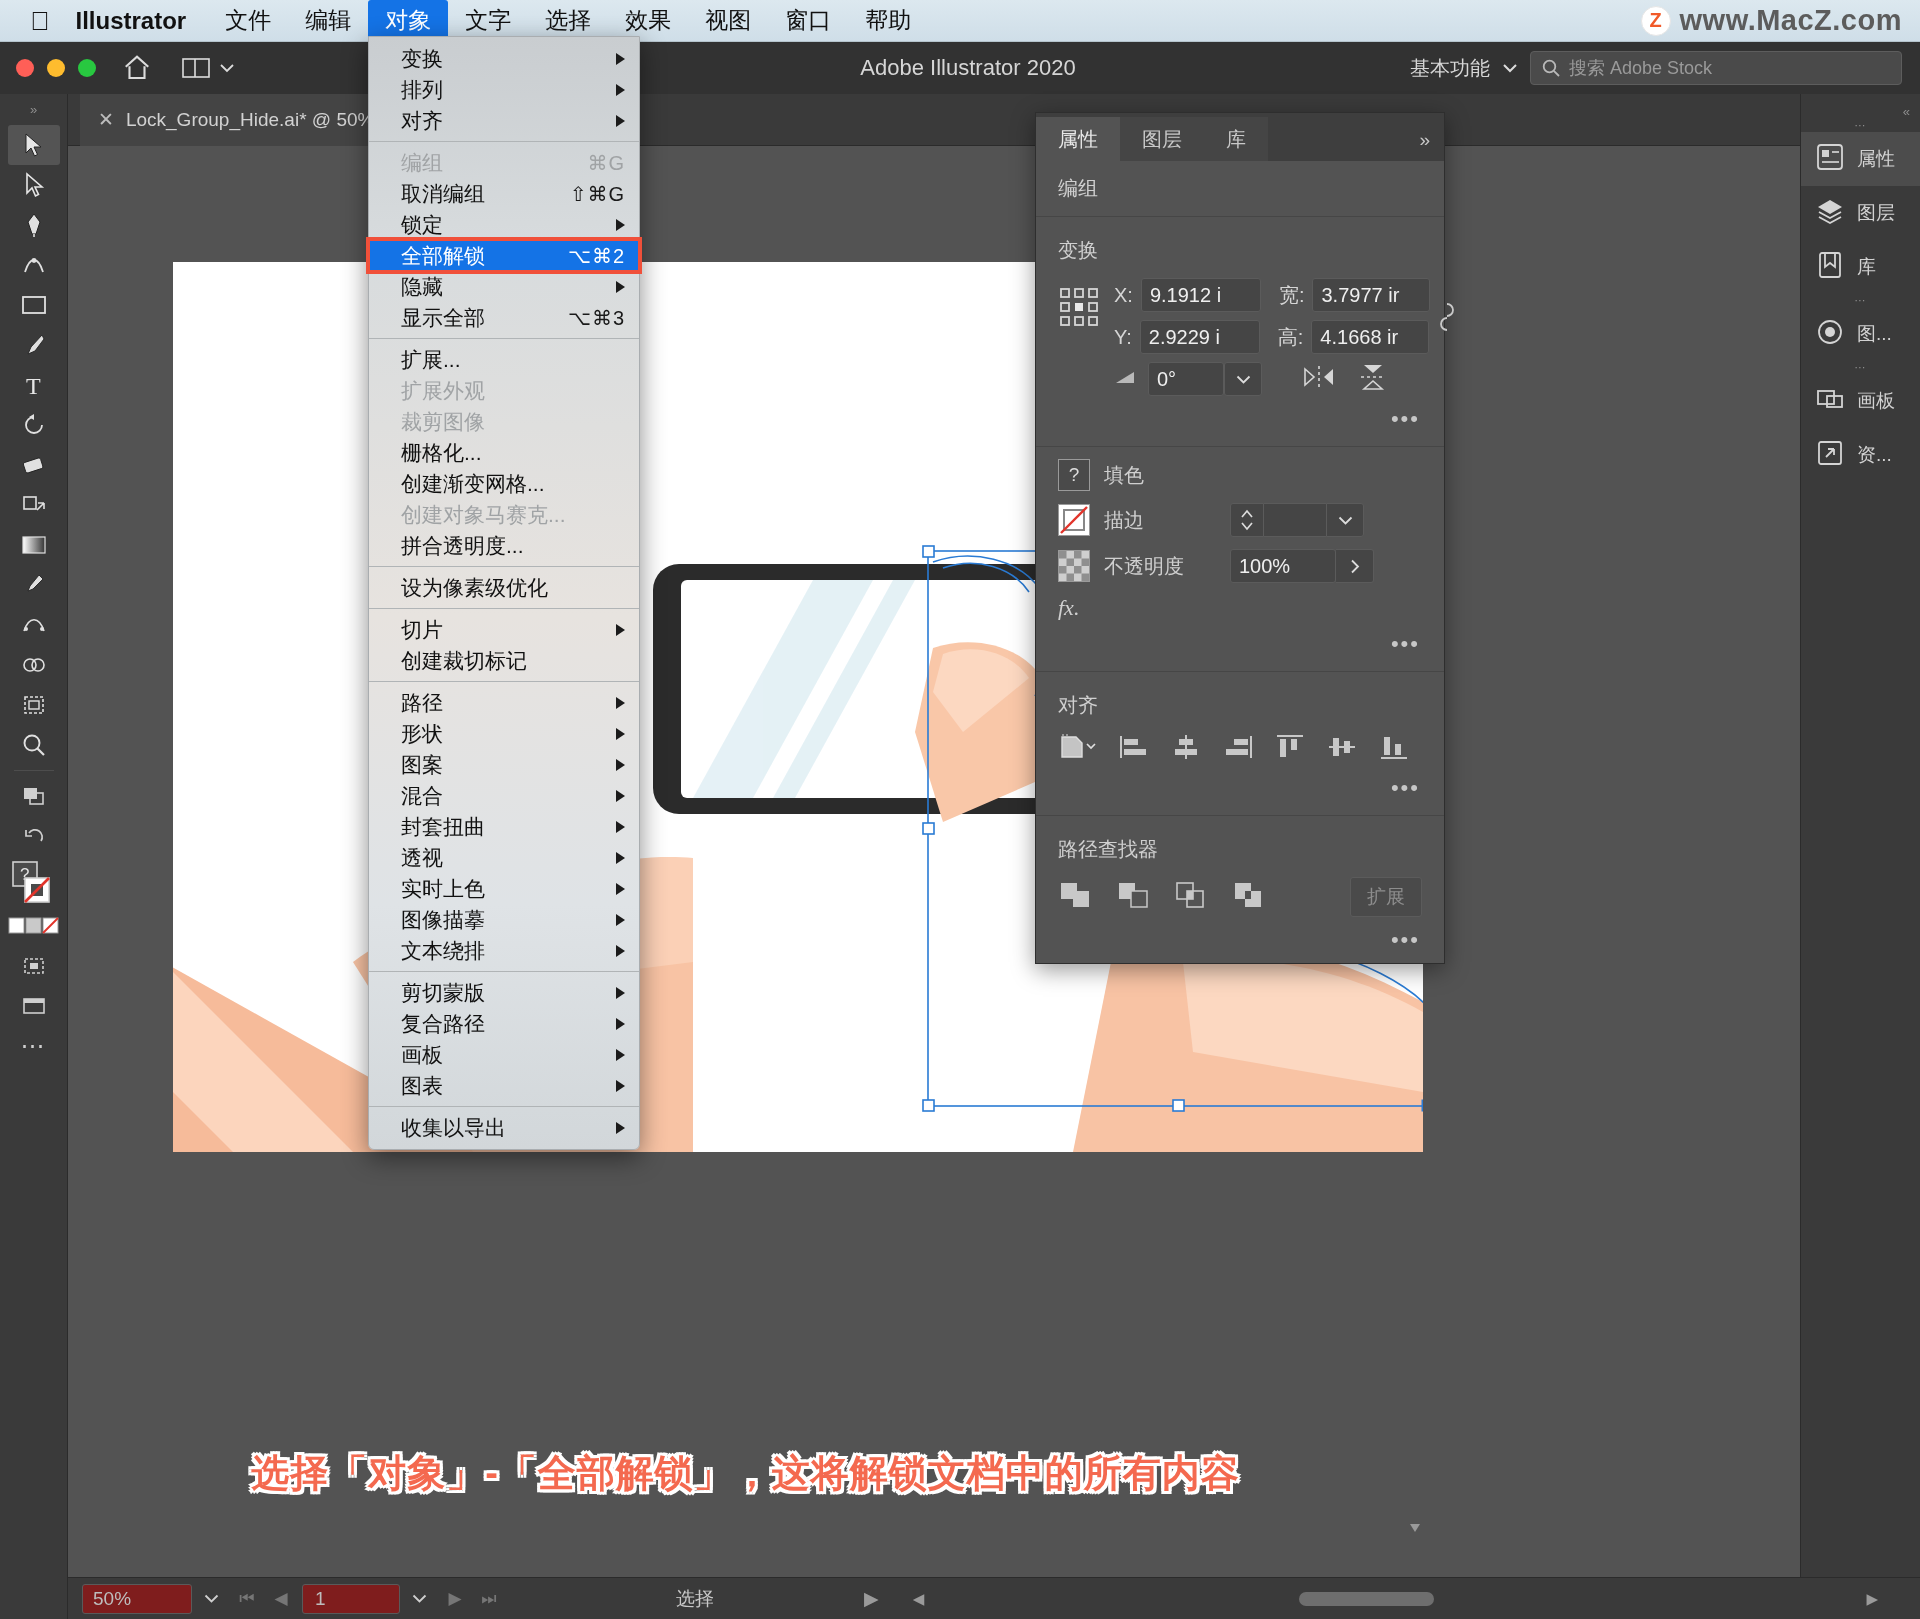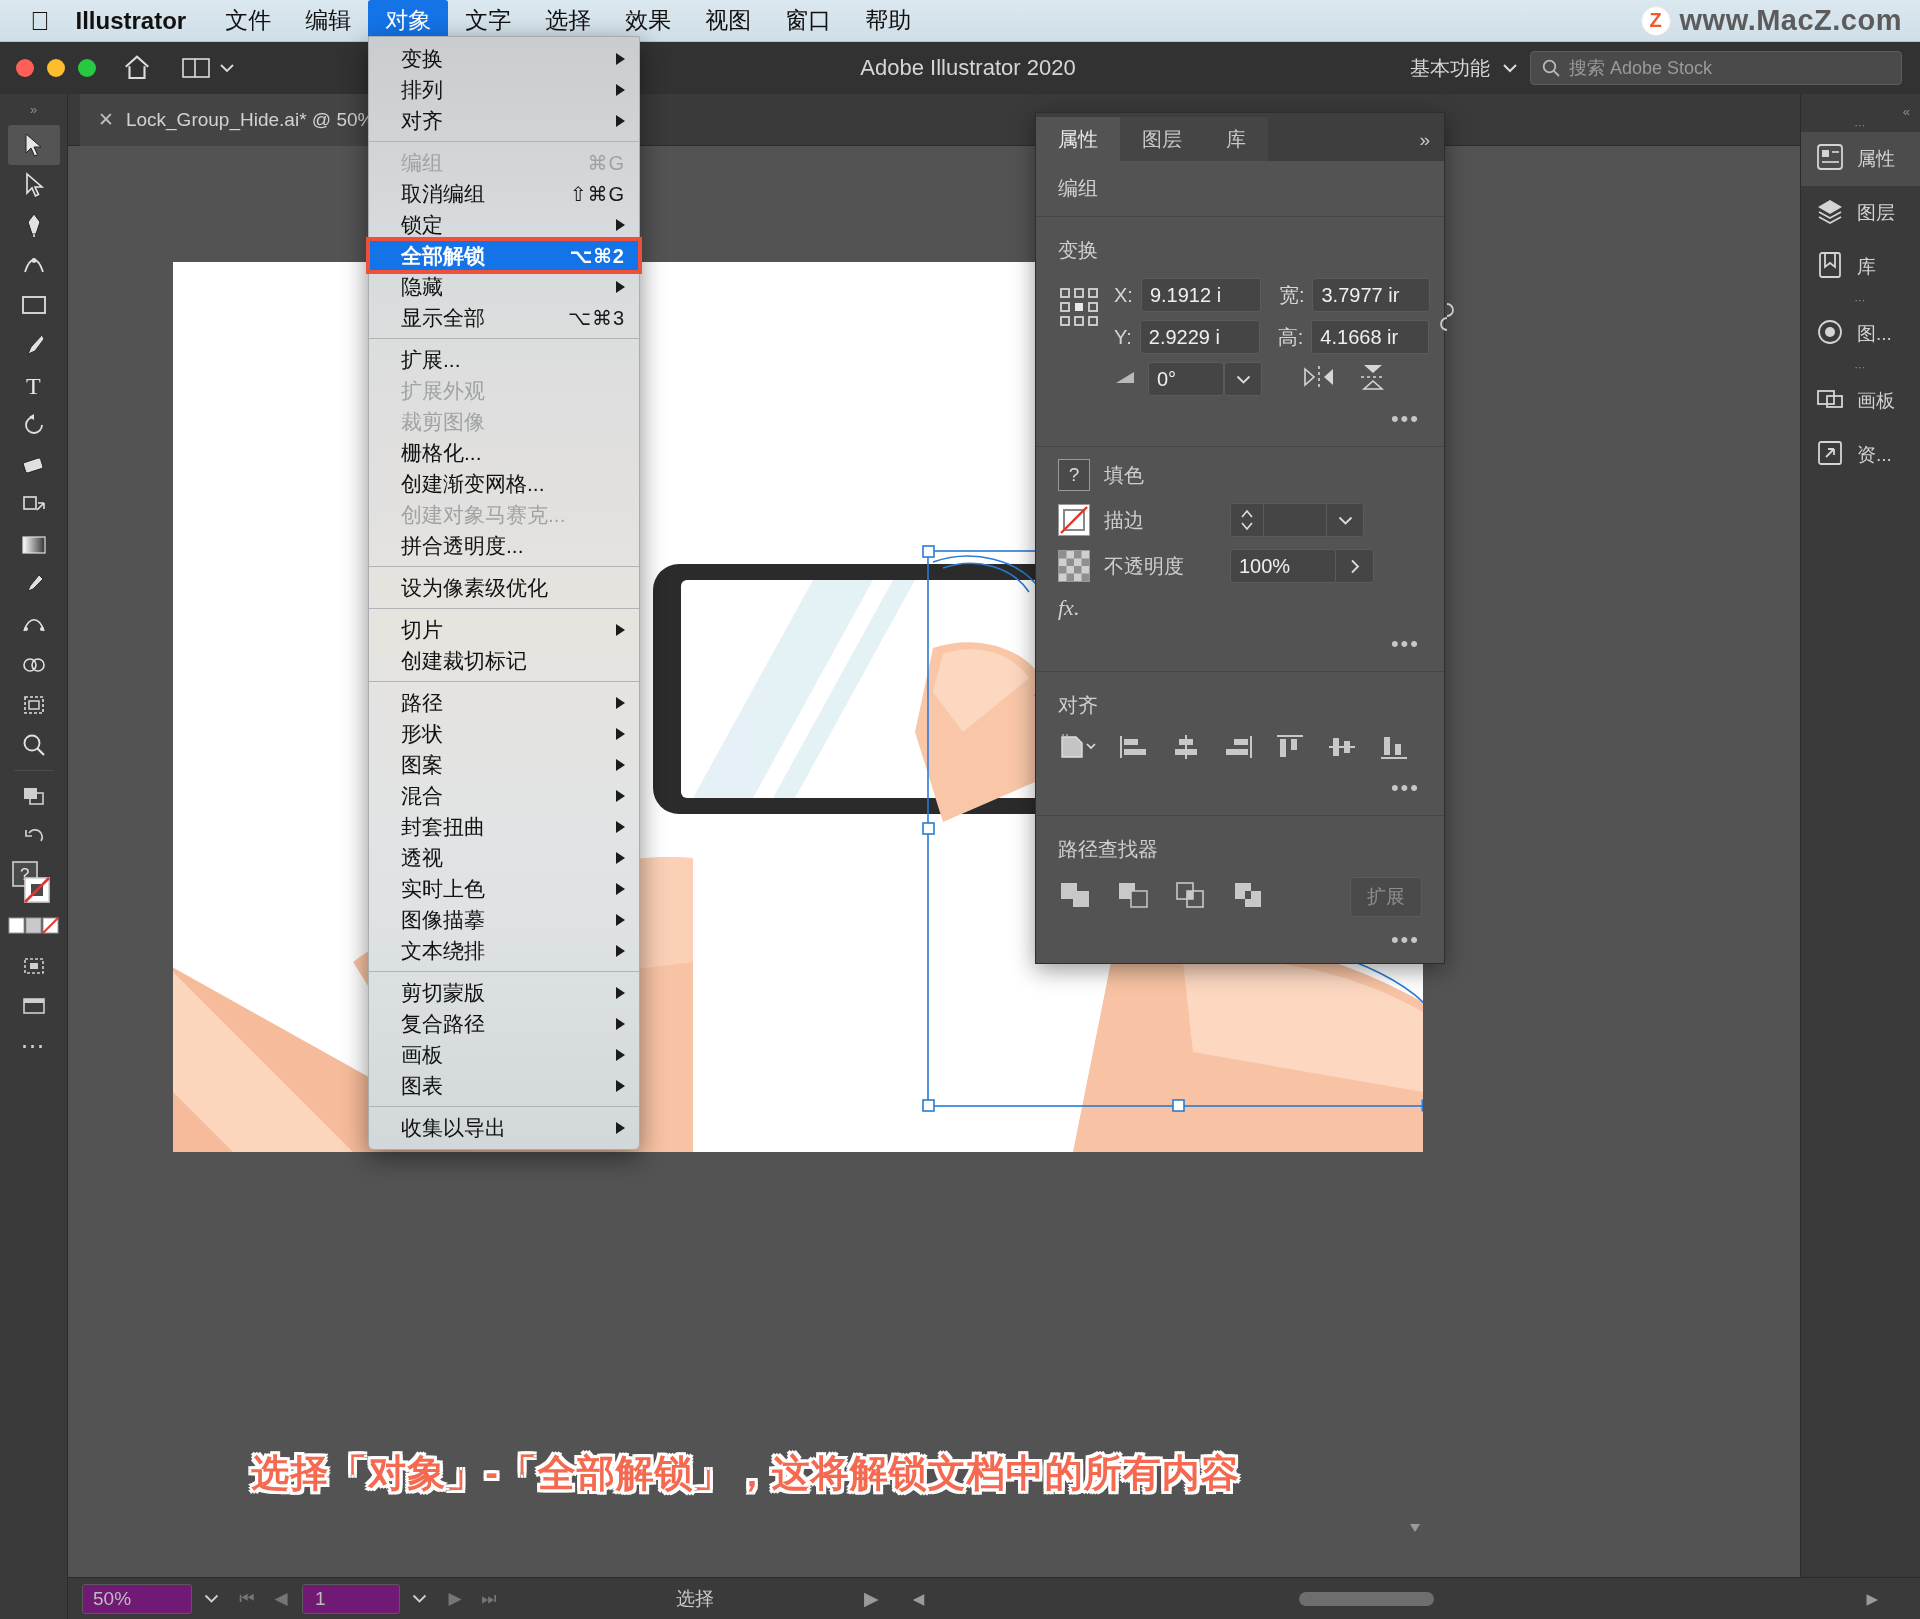--- a/index.html
+++ b/index.html
@@ -107,21 +107,21 @@
     letter-spacing:1px; white-space:nowrap;
   }
 
   
   .statusbar {
     position:absolute; left:68px; bottom:0; width:1852px; height:42px;
     background:#3a3a3a; border-top:1px solid #2b2b2b;
     display:flex; align-items:center; color:#bdbdbd; font-size:19px;
   }
   .sb-box {
-    height:30px; background:#701a75; border:1px solid #5a5a5a; border-radius:3px;
+    height:30px; background:#7f1d1d; border:1px solid #5a5a5a; border-radius:3px;
     display:flex; align-items:center;
   }
   .sb-zoom { margin-left:14px; width:110px; padding-left:10px; }
   .sb-chev { width:38px; display:flex;align-items:center;justify-content:center; color:#cfcfcf;}
   .nav-btn { width:34px; text-align:center; color:#a9a9a9; font-size:17px; }
   .nav-btn.dim { color:#767676; }
   .sb-page { width:98px; padding-left:12px; margin-left:4px; }
   .sb-status { margin-left:170px; color:#c9c9c9; }
   .sb-play { margin-left:150px; color:#9a9a9a; }
   .sb-scroll-h {
@@ -147,21 +147,21 @@
   .mi .lbl { flex:1; }
   .mi .sc { color:#1a1a1a; font-size:20px; letter-spacing:1px; }
   .mi.dis .lbl, .mi.dis .sc { color:#a0a3a5; }
   .mi .arrow {
     width:0;height:0;border-left:9px solid #1b1b1b;
     border-top:6px solid transparent; border-bottom:6px solid transparent;
   }
   .mi-sep { height:1px; background:#b0b4b6; margin:5px 0; }
   .mi.hl {
     background:#1473e6; color:#fff;
-    outline:4px solid #f0503a; outline-offset:-1px; z-index:3;font-weight:bold;
+    outline:4px solid #f0503a; outline-offset:-1px; z-index:3;
   }
   .mi.hl .sc { color:#fff; }
 
   
   .props {
     position:absolute; left:1035px; top:112px; width:410px; height:852px;
     background:#535353; border:1px solid #2e2e2e;
     box-shadow:0 6px 22px rgba(0,0,0,.4);
   }
   .props-tabs {

